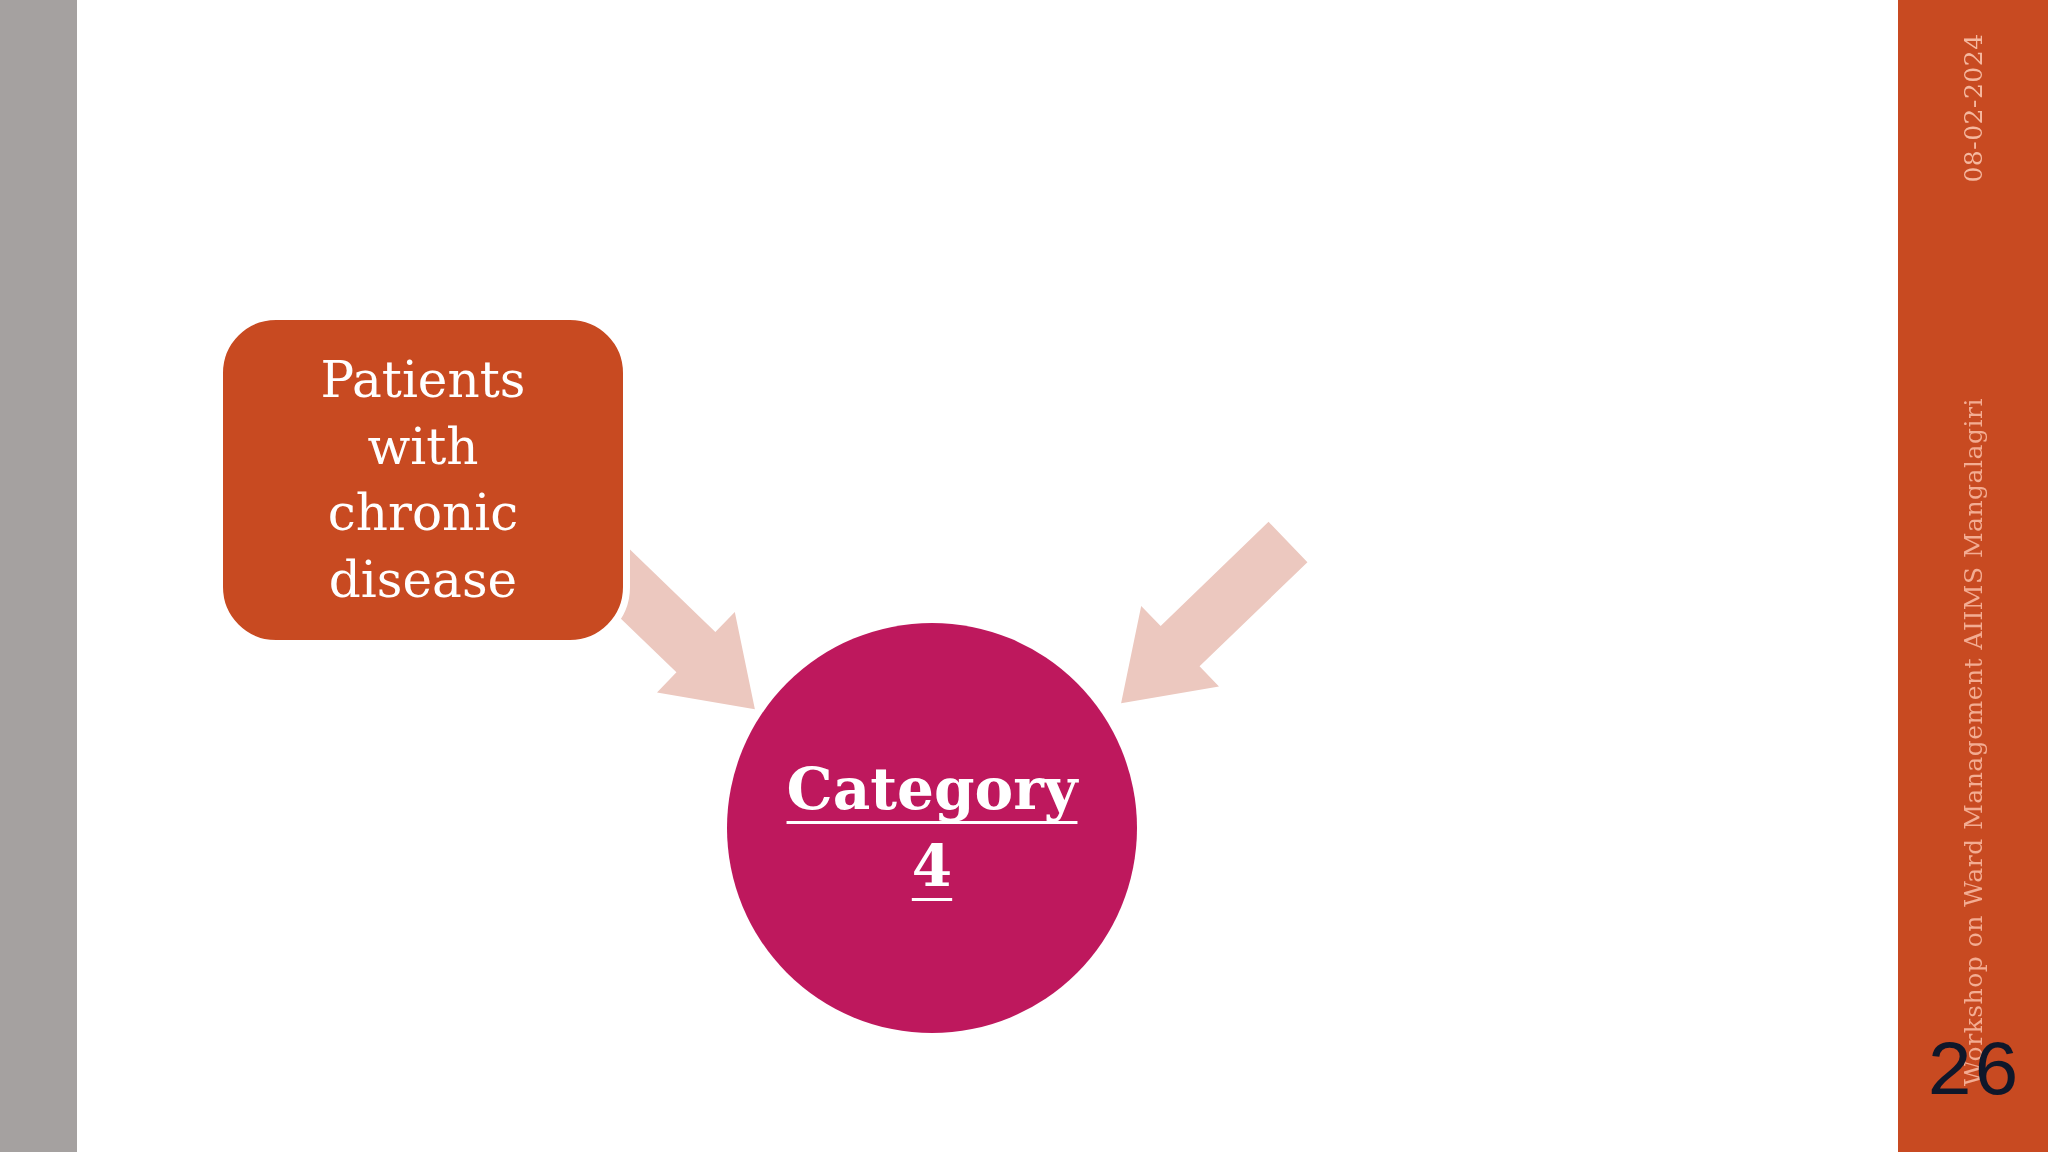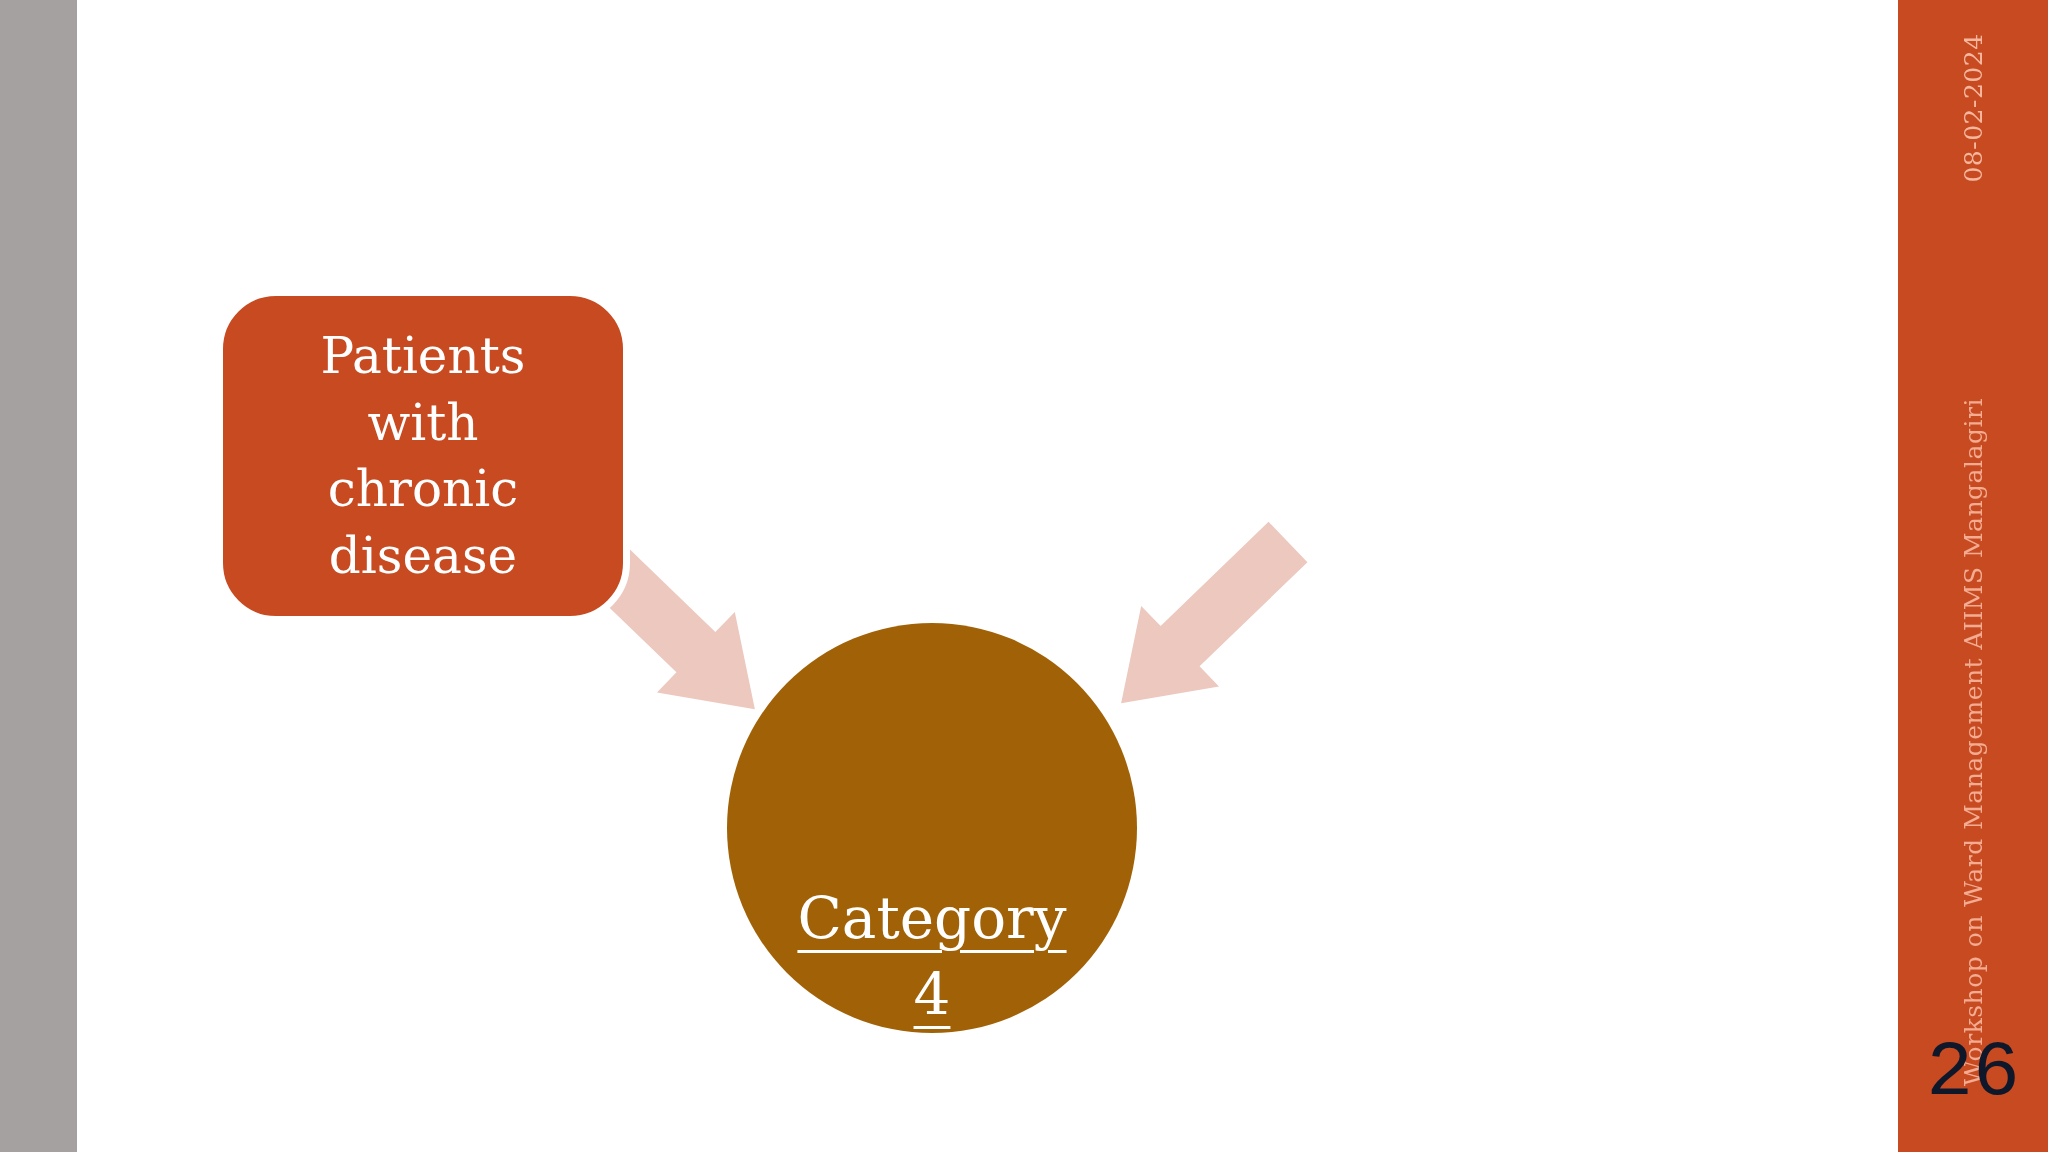--- a/index.html
+++ b/index.html
@@ -75,36 +75,37 @@
     border-radius: 60px;
     display: flex;
     align-items: center;
     justify-content: center;
     text-align: center;
     color: #ffffff;
     font-size: 50px;
     line-height: 1.33;
     white-space: pre-line;
   }
-  .box-left  { left: 216px;  top: 289px; width: 400px; height: 320px; }
+  .box-left  { left: 216px;  top: 313px; width: 400px; height: 320px; }
   .box-right { left: 1238px; top: 301px; width: 398px; height: 320px; }
   .center-circle {
     position: absolute;
     left: 727px; top: 623px;
     width: 410px; height: 410px;
     border-radius: 50%;
-    background: #a16207;
+    background: #be185d;
     display: flex;
-    align-items: flex-end;
+    align-items: center;
     justify-content: center;
     text-align: center;
     color: #ffffff;
     font-size: 58px;
     line-height: 1.32;
     white-space: pre-line;
+    font-weight: bold;
   }
   .center-circle .circle-label {
     text-decoration: underline;
     text-decoration-thickness: 3px;
     text-underline-offset: 12px;
   }
 </style>
 </head>
 <body>
 

